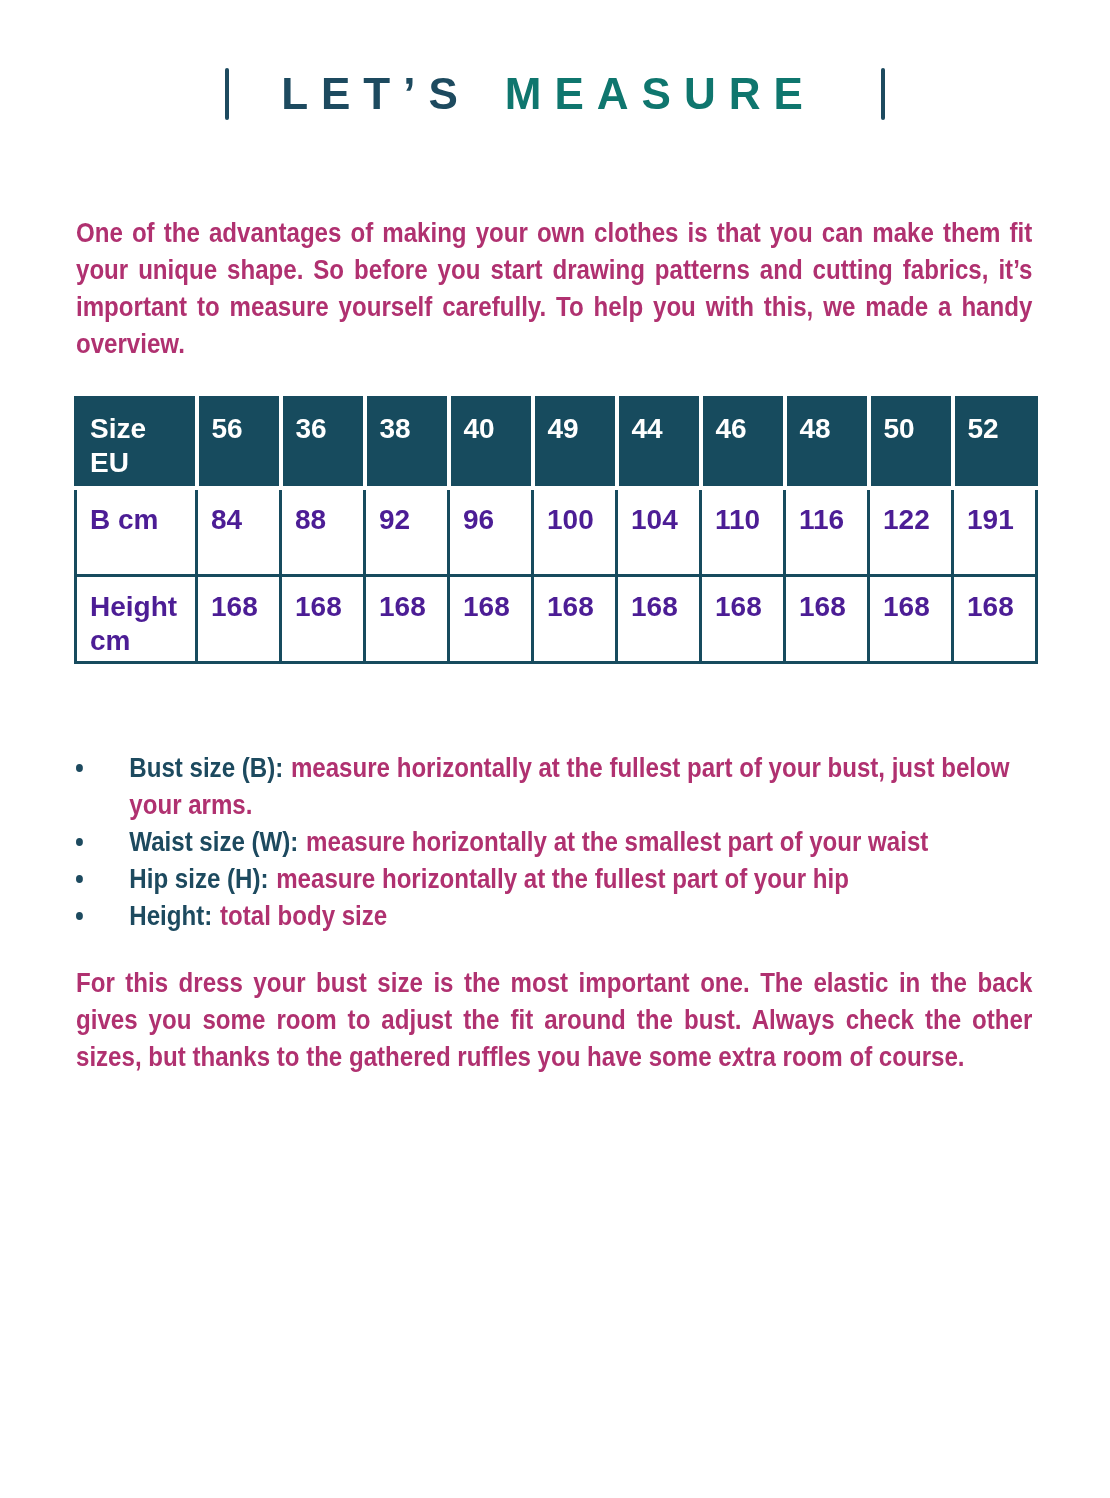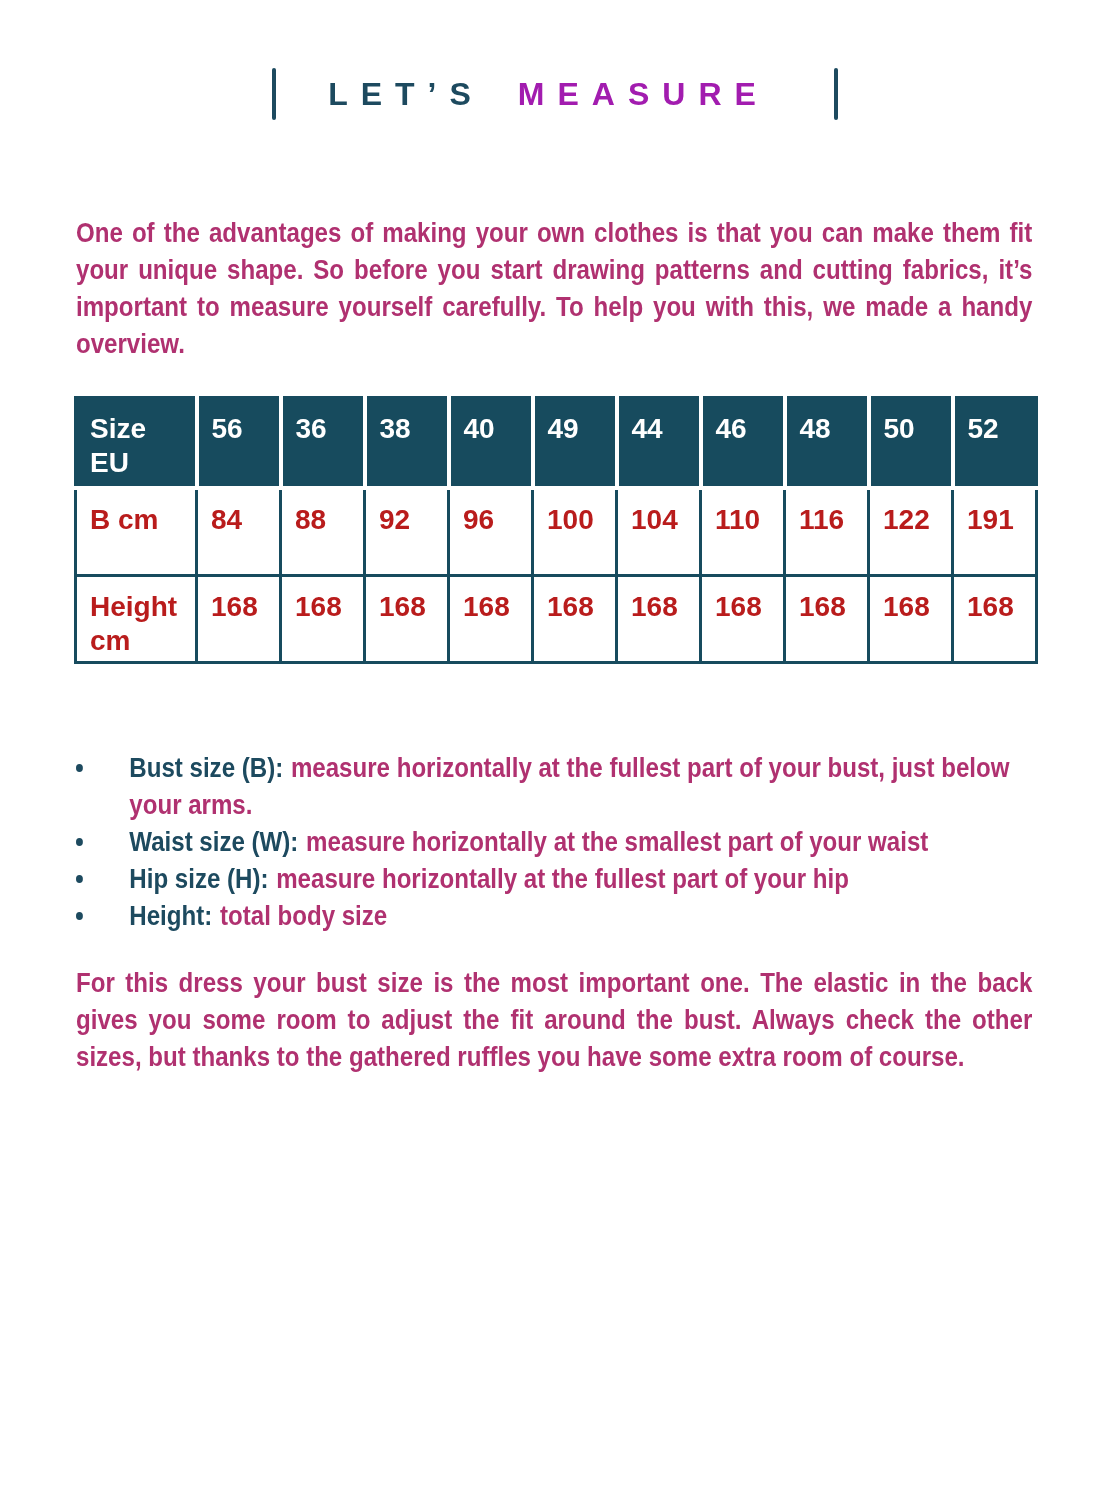--- a/index.html
+++ b/index.html
@@ -22,28 +22,28 @@
     gap: 34px;
   }
   .title-bar {
     width: 4px;
     height: 52px;
     border-radius: 2px;
     background: #1d4a5f;
     flex: none;
   }
   .title-word {
-    font-size: 32px;
+    font-size: 44px;
     font-weight: bold;
     letter-spacing: 13px;
     line-height: 56px;
     white-space: nowrap;
   }
   .title-lets    { color: #1d4a5f; margin-left: 18px; }
-  .title-measure { color: #a21caf; margin-right: 31px; }
+  .title-measure { color: #0f766e; margin-right: 31px; }
 
   
   .squeeze {
     transform: scaleX(0.86);
     transform-origin: left top;
     width: 1112px;
     margin-left: 76px;
   }
   .para {
     font-size: 28px;
@@ -78,21 +78,21 @@
     background: #174b5e;
     color: #ffffff;
     border-right: 4px solid #ffffff;
     height: 74px; 
   }
   tr.hrow td:last-child { border-right: 3px solid #174b5e; }
   tr.hrow1 td { border-bottom: 4px solid #ffffff; }
   tr.hrow2 td { border-bottom: 3px solid #174b5e; }
   tr.brow td {
     background: #ffffff;
-    color: #b91c1c;
+    color: #4c1d95;
     border: 3px solid #174b5e;
     height: 71px; 
   }
 
   
   ul.bullets {
     list-style: none;
     margin: 85px 0 0 0;
     padding: 0;
   }

